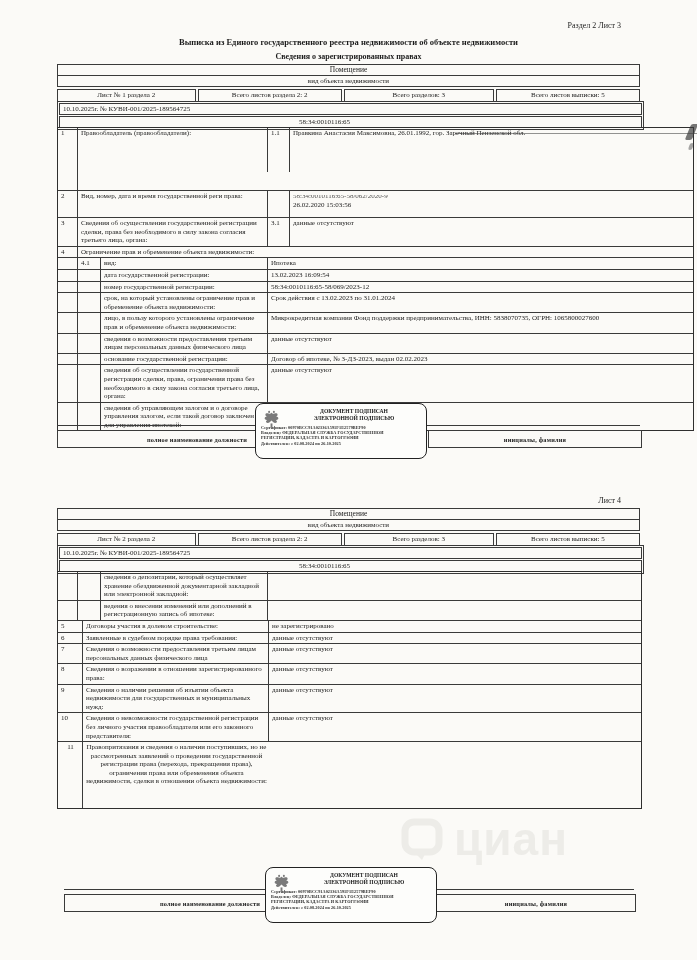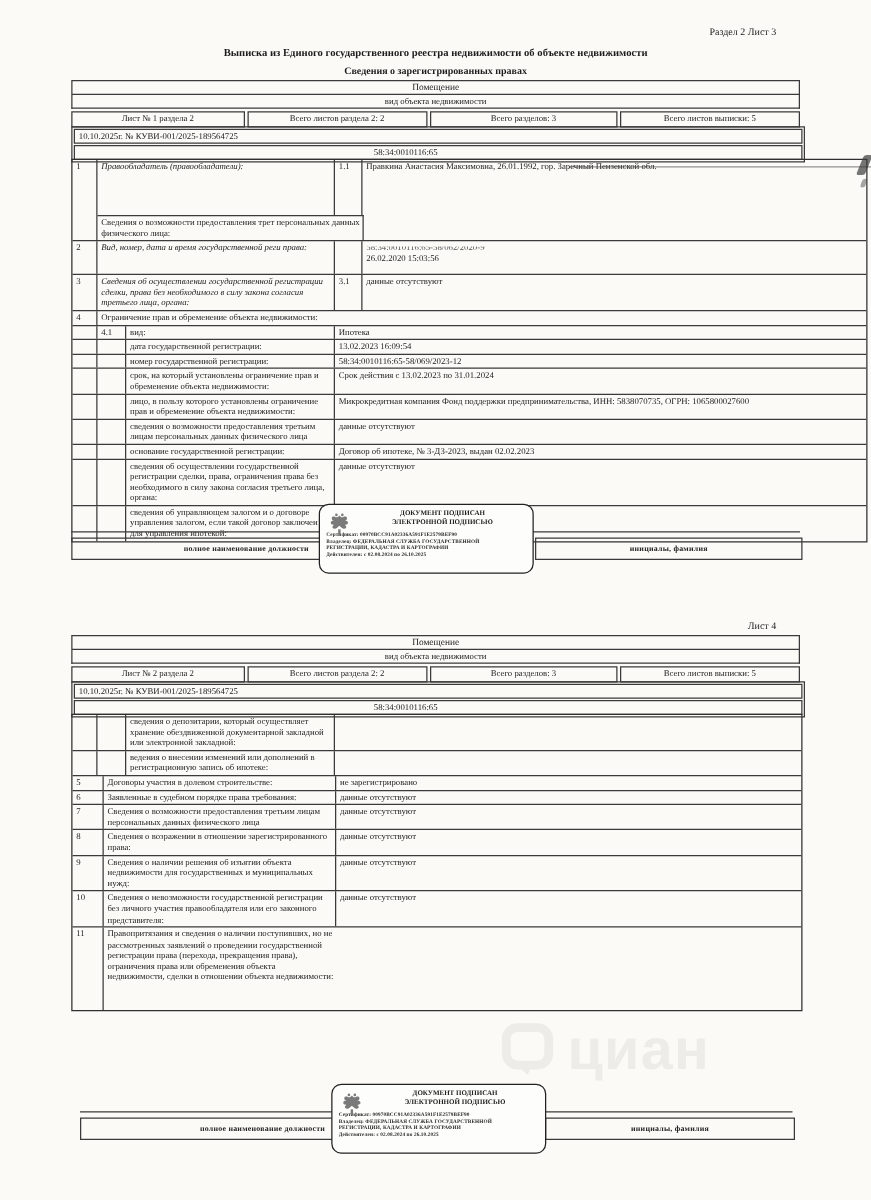--- a/index.html
+++ b/index.html
@@ -42,21 +42,21 @@
   .tr:first-child{border-top:none;}
   .td{border-right:1px solid var(--ln);font-size:7px;line-height:8.6px;padding:1px 2px 1px 3px;box-sizing:border-box;}
   .td:last-child{border-right:none;}
   .td.v{flex:1;min-width:0;}
   .w20{width:20px;flex:none;}
   .w22{width:22px;flex:none;}
   .w23{width:23px;flex:none;}
   .w25{width:25px;flex:none;}
   .w167{width:167px;flex:none;}
   .w186{width:186px;flex:none;}
-  .w190{width:190px;flex:none;font-style:italic;}
+  .w190{width:190px;flex:none;}
   .wspan{width:213px;flex:none;}
   .nowrap{white-space:nowrap;overflow:hidden;}
   .noline{border-top:none;}
   .topline{border-top:1px solid var(--ln);}
   .cut{clip-path:inset(3px 0 0 0);opacity:.8;white-space:nowrap;overflow:hidden;}
 
   
   .stamp{
     width:172px;height:56px;border:1.6px solid #222;border-radius:8px;
     background:#fdfdfb;z-index:5;box-sizing:border-box;padding:4px 5px 2px 5px;
@@ -106,21 +106,20 @@
 
   <div class="abs mtable" style="top:127px;left:57px;width:635px;">
     <div class="tr" style="min-height:44px;">
       <div class="td n w20">1</div>
       <div class="td l w190">Правообладатель (правообладатели):</div>
       <div class="td s w22">1.1</div>
       <div class="td v nowrap">Правкина Анастасия Максимовна, 26.01.1992, гор. Заречный Пензенской обл.</div>
     </div>
     <div class="tr noline" style="min-height:18px;">
       <div class="td n w20"></div>
-      <div class="td l wspan topline">Сведения о возможности предоставления трет персональных данных физического лица:</div>
       <div class="td v"></div>
     </div>
     <div class="tr" style="min-height:26px;">
       <div class="td n w20">2</div>
       <div class="td l w190">Вид, номер, дата и время государственной реги права:</div>
       <div class="td s w22"></div>
       <div class="td v">
         <div class="cut">58:34:0010116:65-58/062/2020-9</div>
         <div>26.02.2020 15:03:56</div>
       </div>
@@ -273,21 +272,21 @@
     <div class="tr" style="min-height:27px;">
       <div class="td n w25">9</div>
       <div class="td l w186">Сведения о наличии решения об изъятии объекта недвижимости для государственных и муниципальных нужд:</div>
       <div class="td v">данные отсутствуют</div>
     </div>
     <div class="tr" style="min-height:27px;">
       <div class="td n w25">10</div>
       <div class="td l w186">Сведения о невозможности государственной регистрации без личного участия правообладателя или его законного представителя:</div>
       <div class="td v">данные отсутствуют</div>
     </div>
-    <div class="tr" style="min-height:66px;">
+    <div class="tr" style="min-height:66px;text-align:center;">
       <div class="td n w25">11</div>
       <div class="td l w186">Правопритязания и сведения о наличии поступивших, но не рассмотренных заявлений о проведении государственной регистрации права (перехода, прекращения права), ограничения права или обременения объекта недвижимости, сделки в отношении объекта недвижимости:</div>
     </div>
   </div>
 
   <div class="abs watermark" style="top:812px;left:400px;">
     <svg width="44" height="44" viewBox="0 0 44 44">
       <rect x="5" y="5" width="34" height="30" rx="9" fill="none" stroke="#edece8" stroke-width="7"></rect>
       <path d="M14 35 L22 43 L26 35 Z" fill="#edece8"></path>
     </svg>

